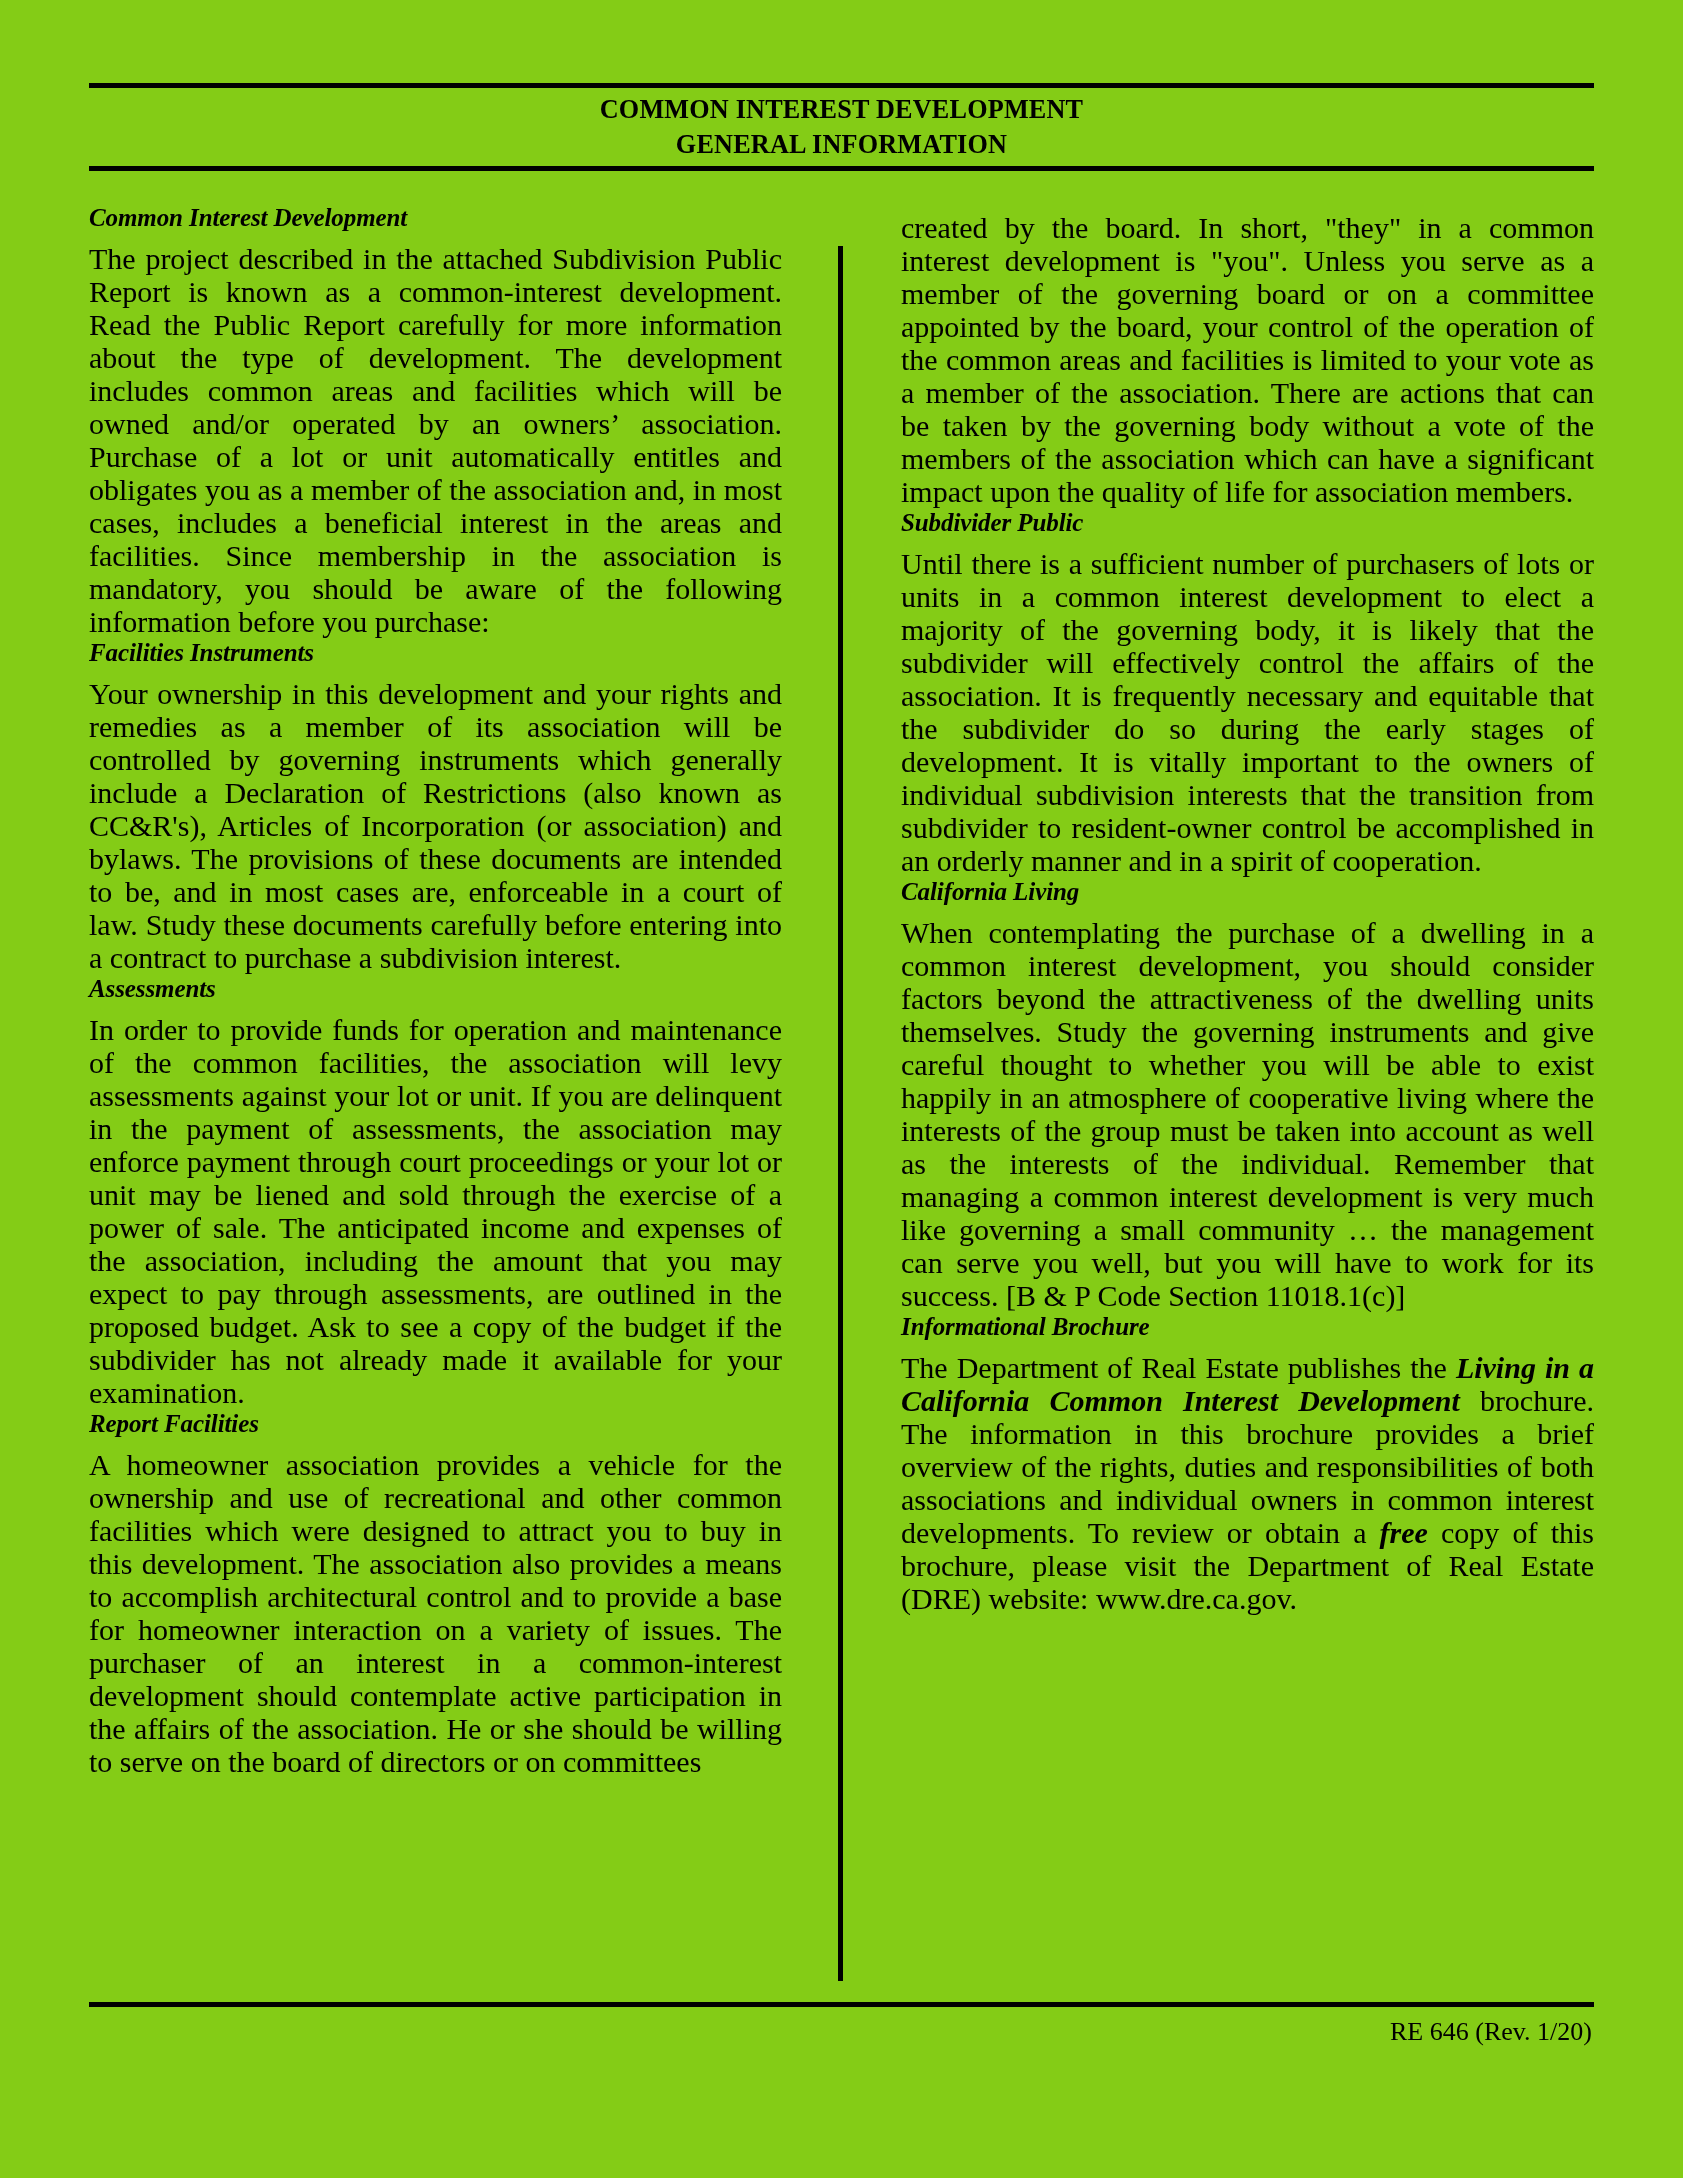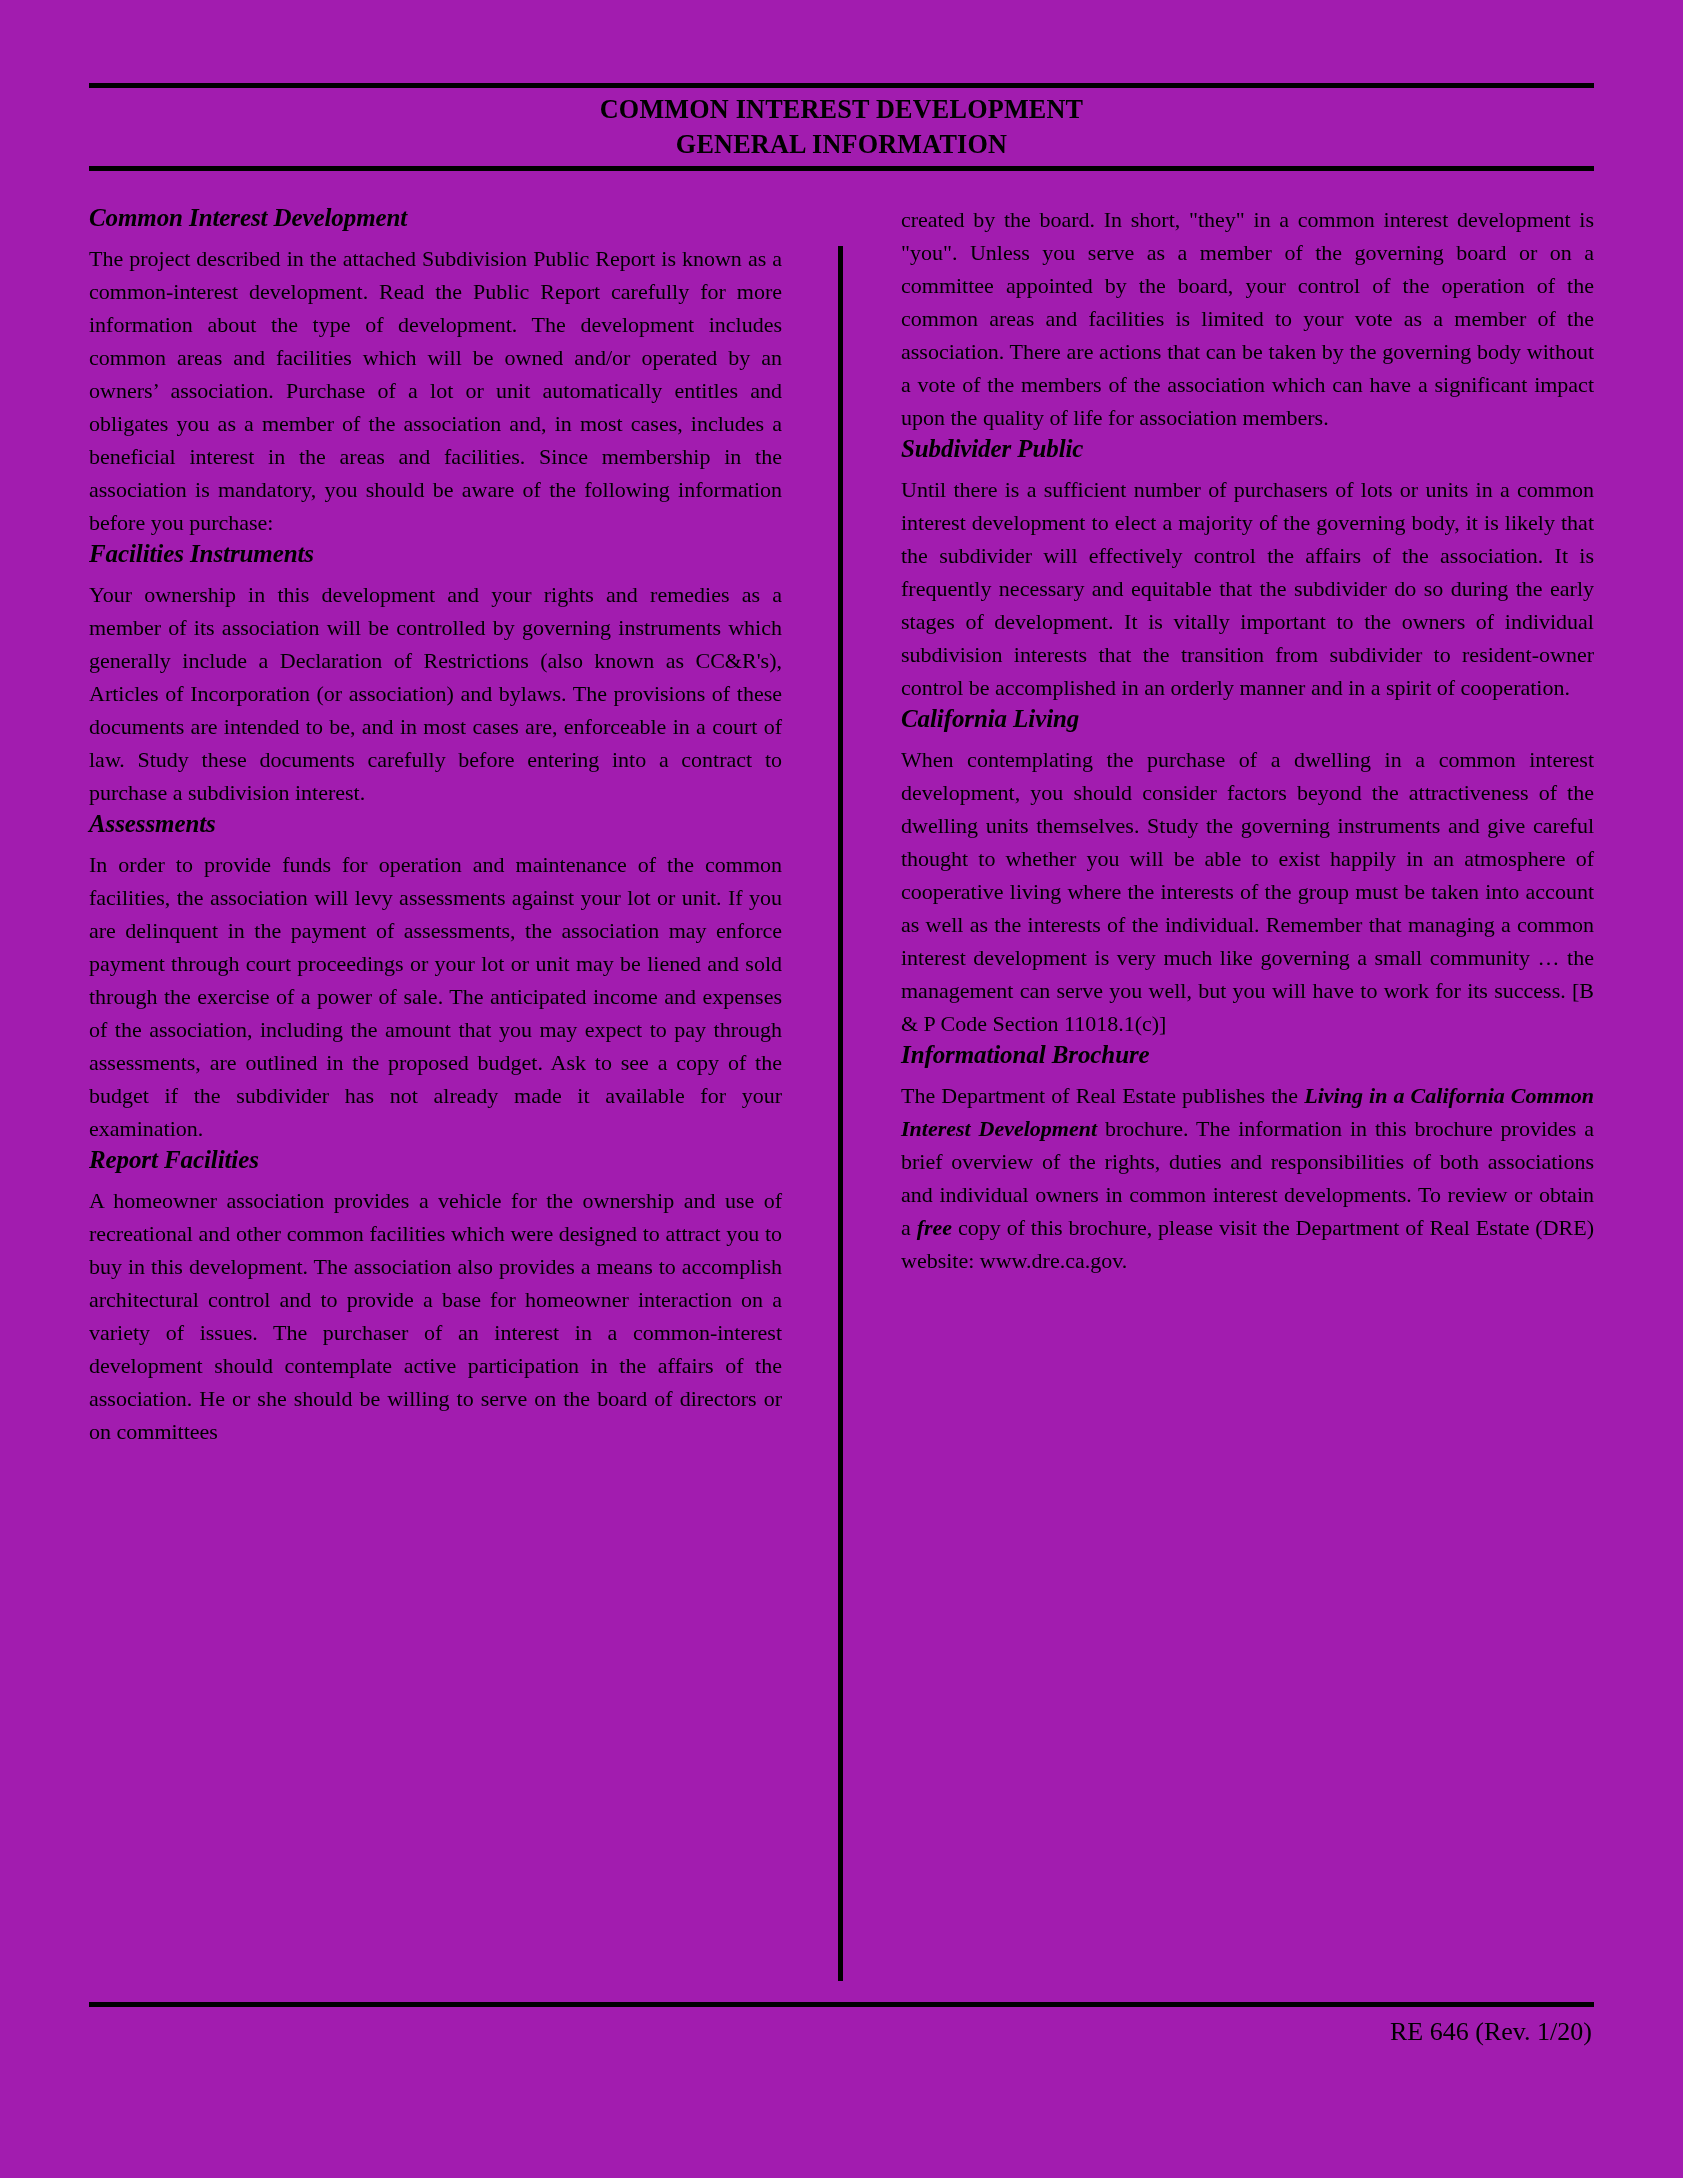--- a/index.html
+++ b/index.html
@@ -6,21 +6,21 @@
   html, body {
     margin: 0;
     padding: 0;
     background: #ffffff;
   }
 
   .page {
     position: relative;
     width: 1683px;
     height: 2178px;
-    background: #a21caf;
+    background: #84cc16;
     font-family: "Liberation Serif", "DejaVu Serif", serif;
     color: #000000;
     overflow: hidden;
     box-sizing: border-box;
   }
 
   
   .header {
     position: absolute;
     left: 89px;
@@ -86,23 +86,23 @@
     font-size: 25px;
     font-weight: bold;
     font-style: italic;
     line-height: 30px;
     margin: 0 0 9px 0;
     padding: 0;
     letter-spacing: -0.1px;
   }
 
   p.body-text {
-    font-size: 22px;
+    font-size: 30px;
     line-height: 33px;
-    margin: 0 0 24px 0;
+    margin: 8px 0 24px 0;
     padding: 0;
     text-align: justify;
     text-justify: inter-word;
     hyphens: none;
   }
 
   p.body-text:last-child {
     margin-bottom: 0;
   }
 

